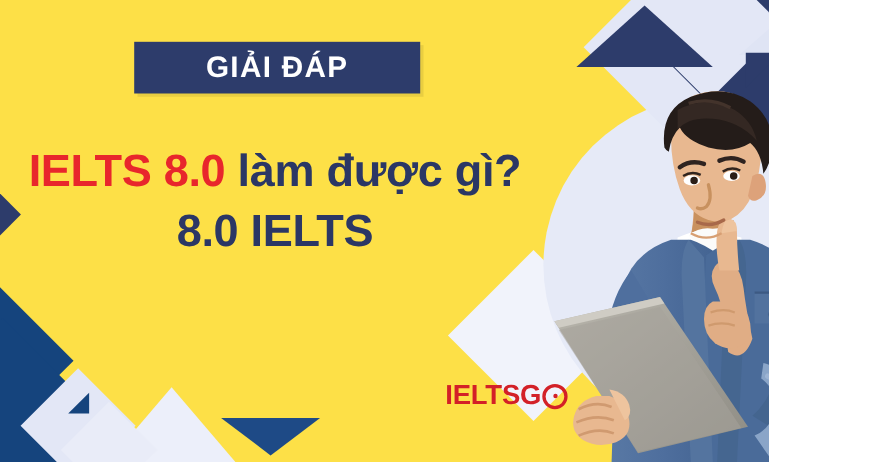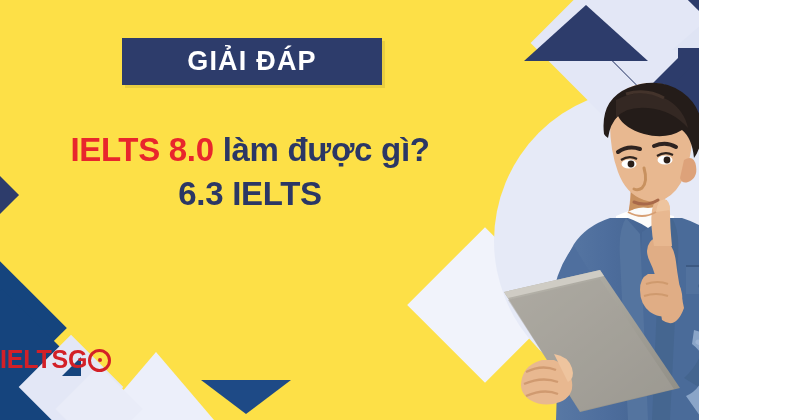--- a/index.html
+++ b/index.html
@@ -155,35 +155,35 @@
   }
 
   
   .headline{
     position:absolute;
     left:0;top:128px;
     width:500px;
     text-align:center;
   }
   .hl-line{
-    font-size:33px;
+    font-size:41px;
     font-weight:bold;
     color:#2b3765;
     line-height:1.33;
     letter-spacing:-0.3px;
     white-space:nowrap;
   }
   .hl-red{color:#e8262c;}
 
   
   .logo{
     position:absolute;
-    left:0;top:345px;
+    left:16px;top:345px;
     width:500px;
-    text-align:left;
+    text-align:right;
   }
   .logo-inner{
     display:inline-flex;
     align-items:center;
     gap:0px;
     color:#d32027;
     font-size:25px;
     font-weight:bold;
     letter-spacing:-0.2px;
   }
@@ -389,21 +389,21 @@
   </div>
 
   <div class="badge">
     <span class="badge-text">GIẢI ĐÁP</span>
   </div>
 
   <div class="headline">
     <div class="hl-line">
       <span class="hl-red">IELTS 8.0</span><span> làm được gì?</span>
     </div>
-    <div class="hl-line">6.3 IELTS</div>
+    <div class="hl-line">8.0 IELTS</div>
   </div>
 
   <div class="logo">
     <span class="logo-inner">
       <span>IELTS</span>
         <span>G</span>
         <span class="logo-target"></span>
     </span>
   </div>
 

